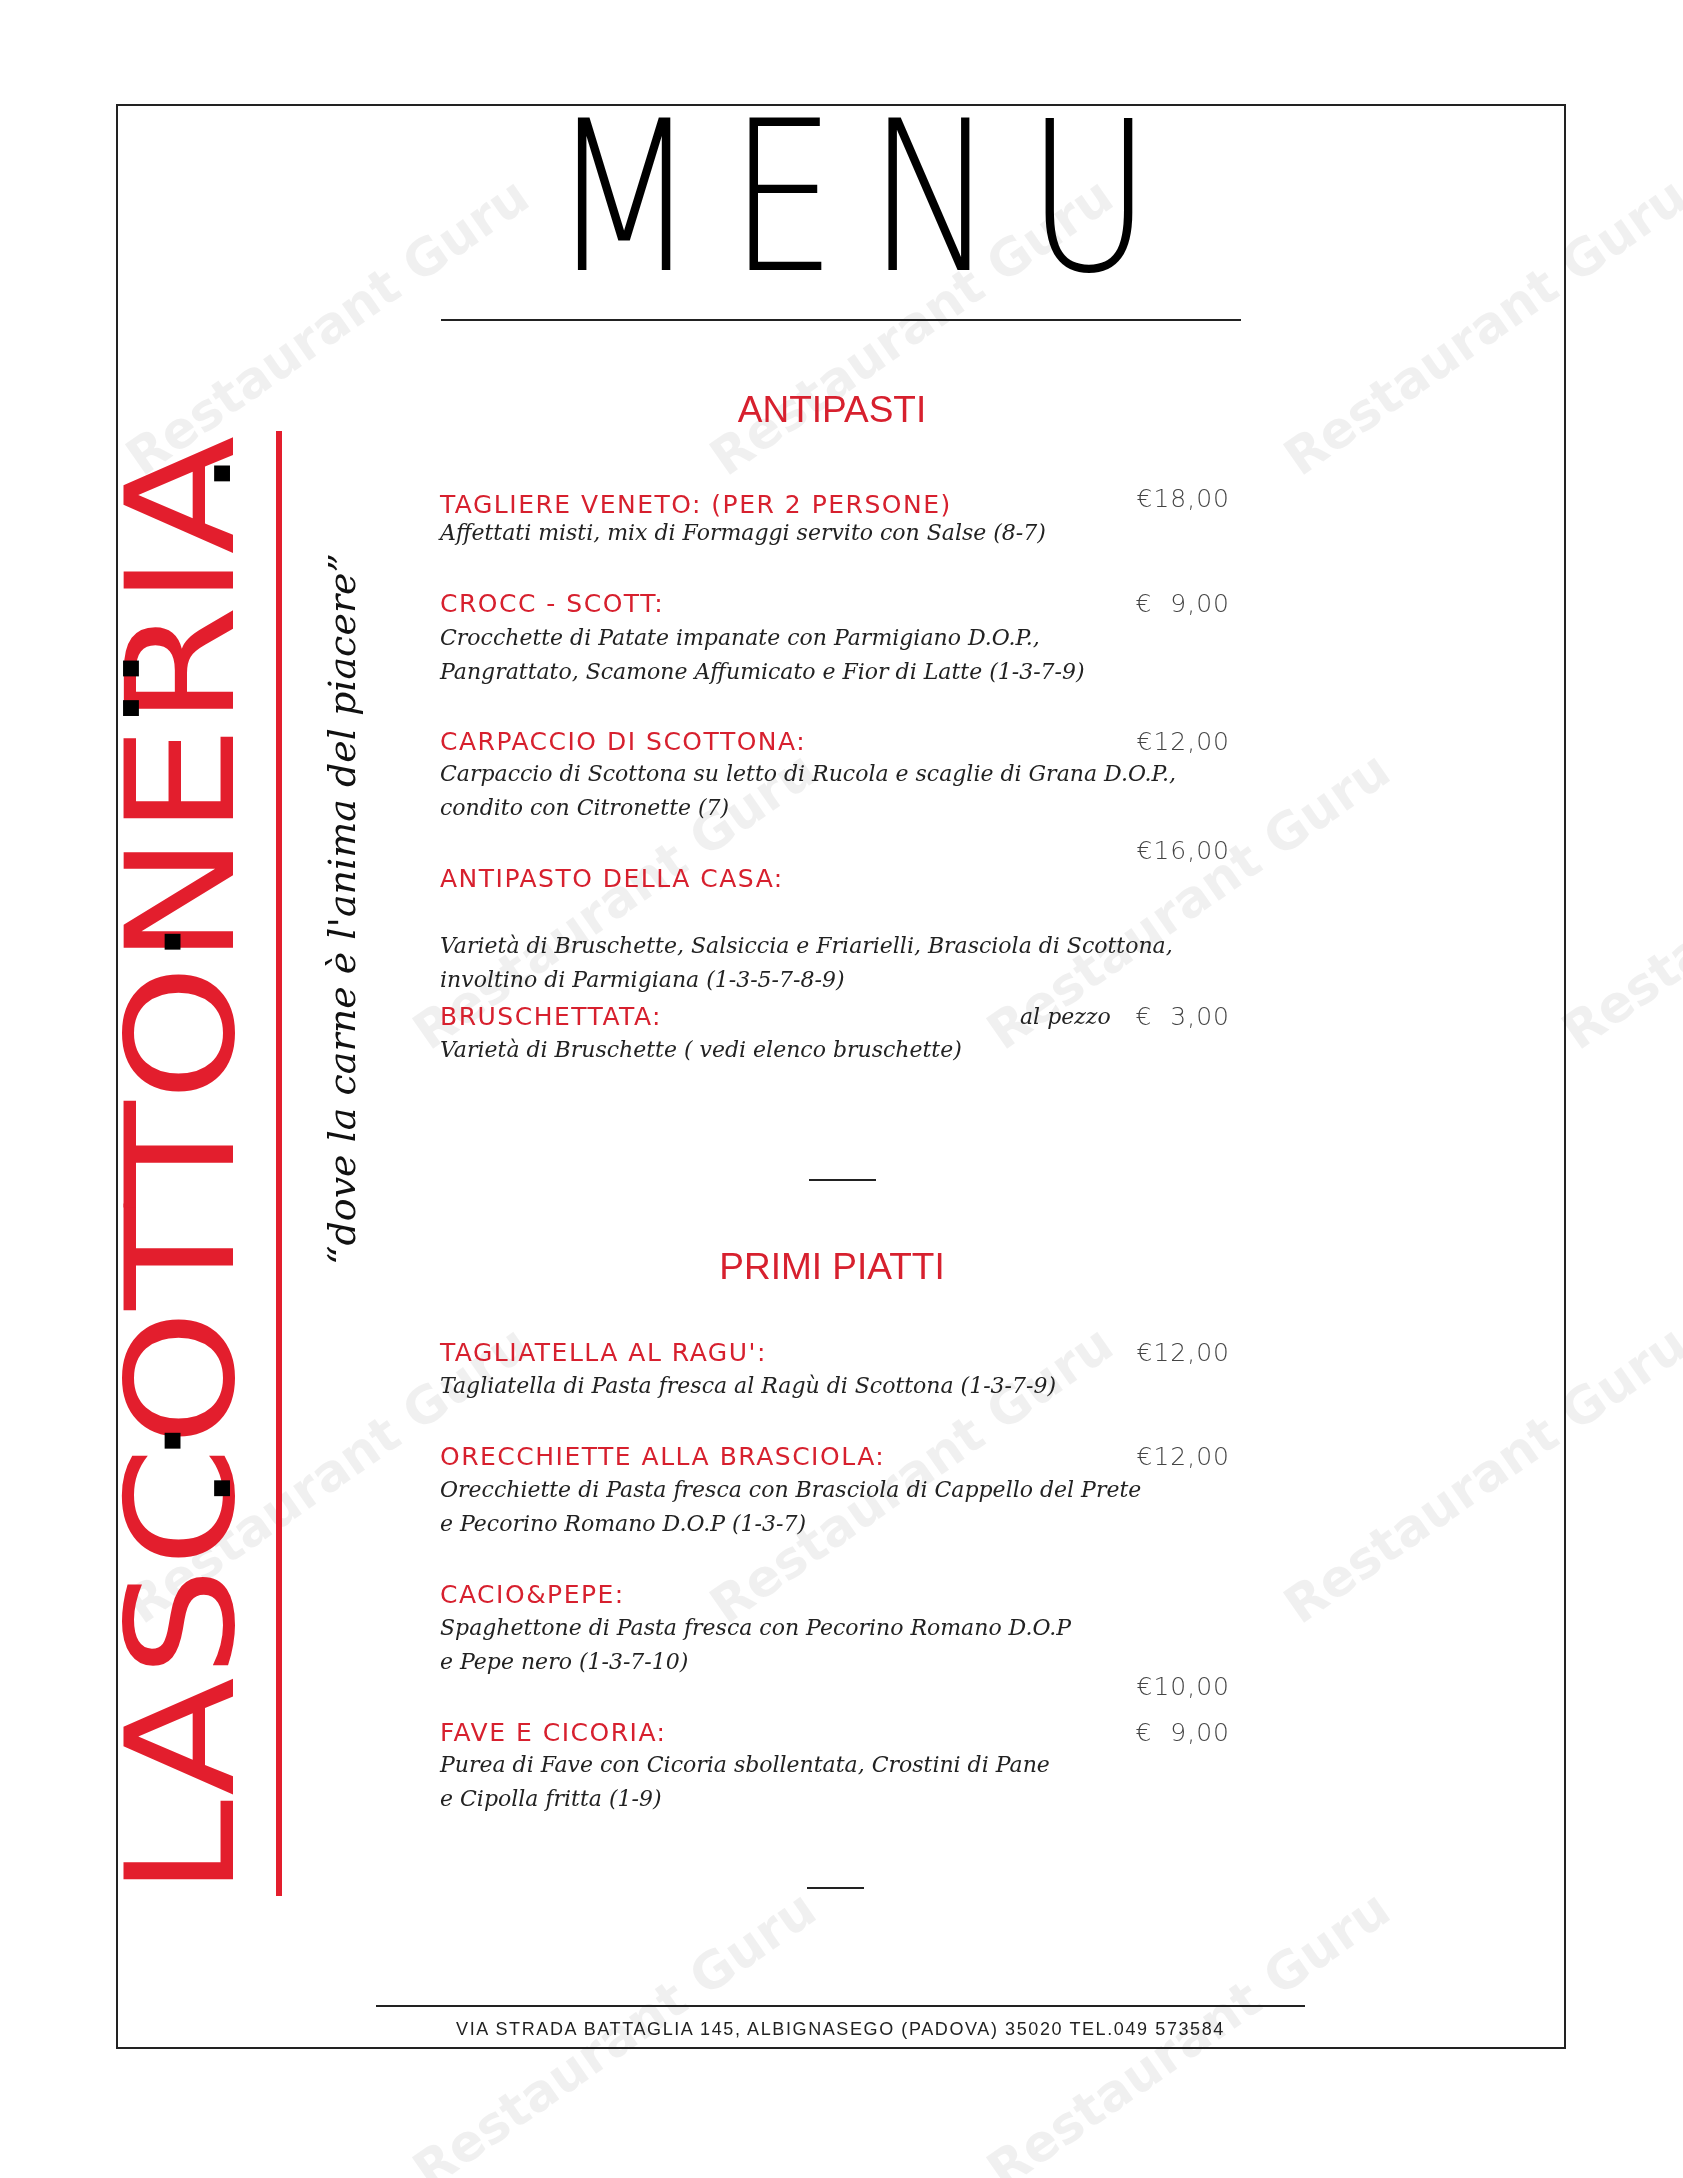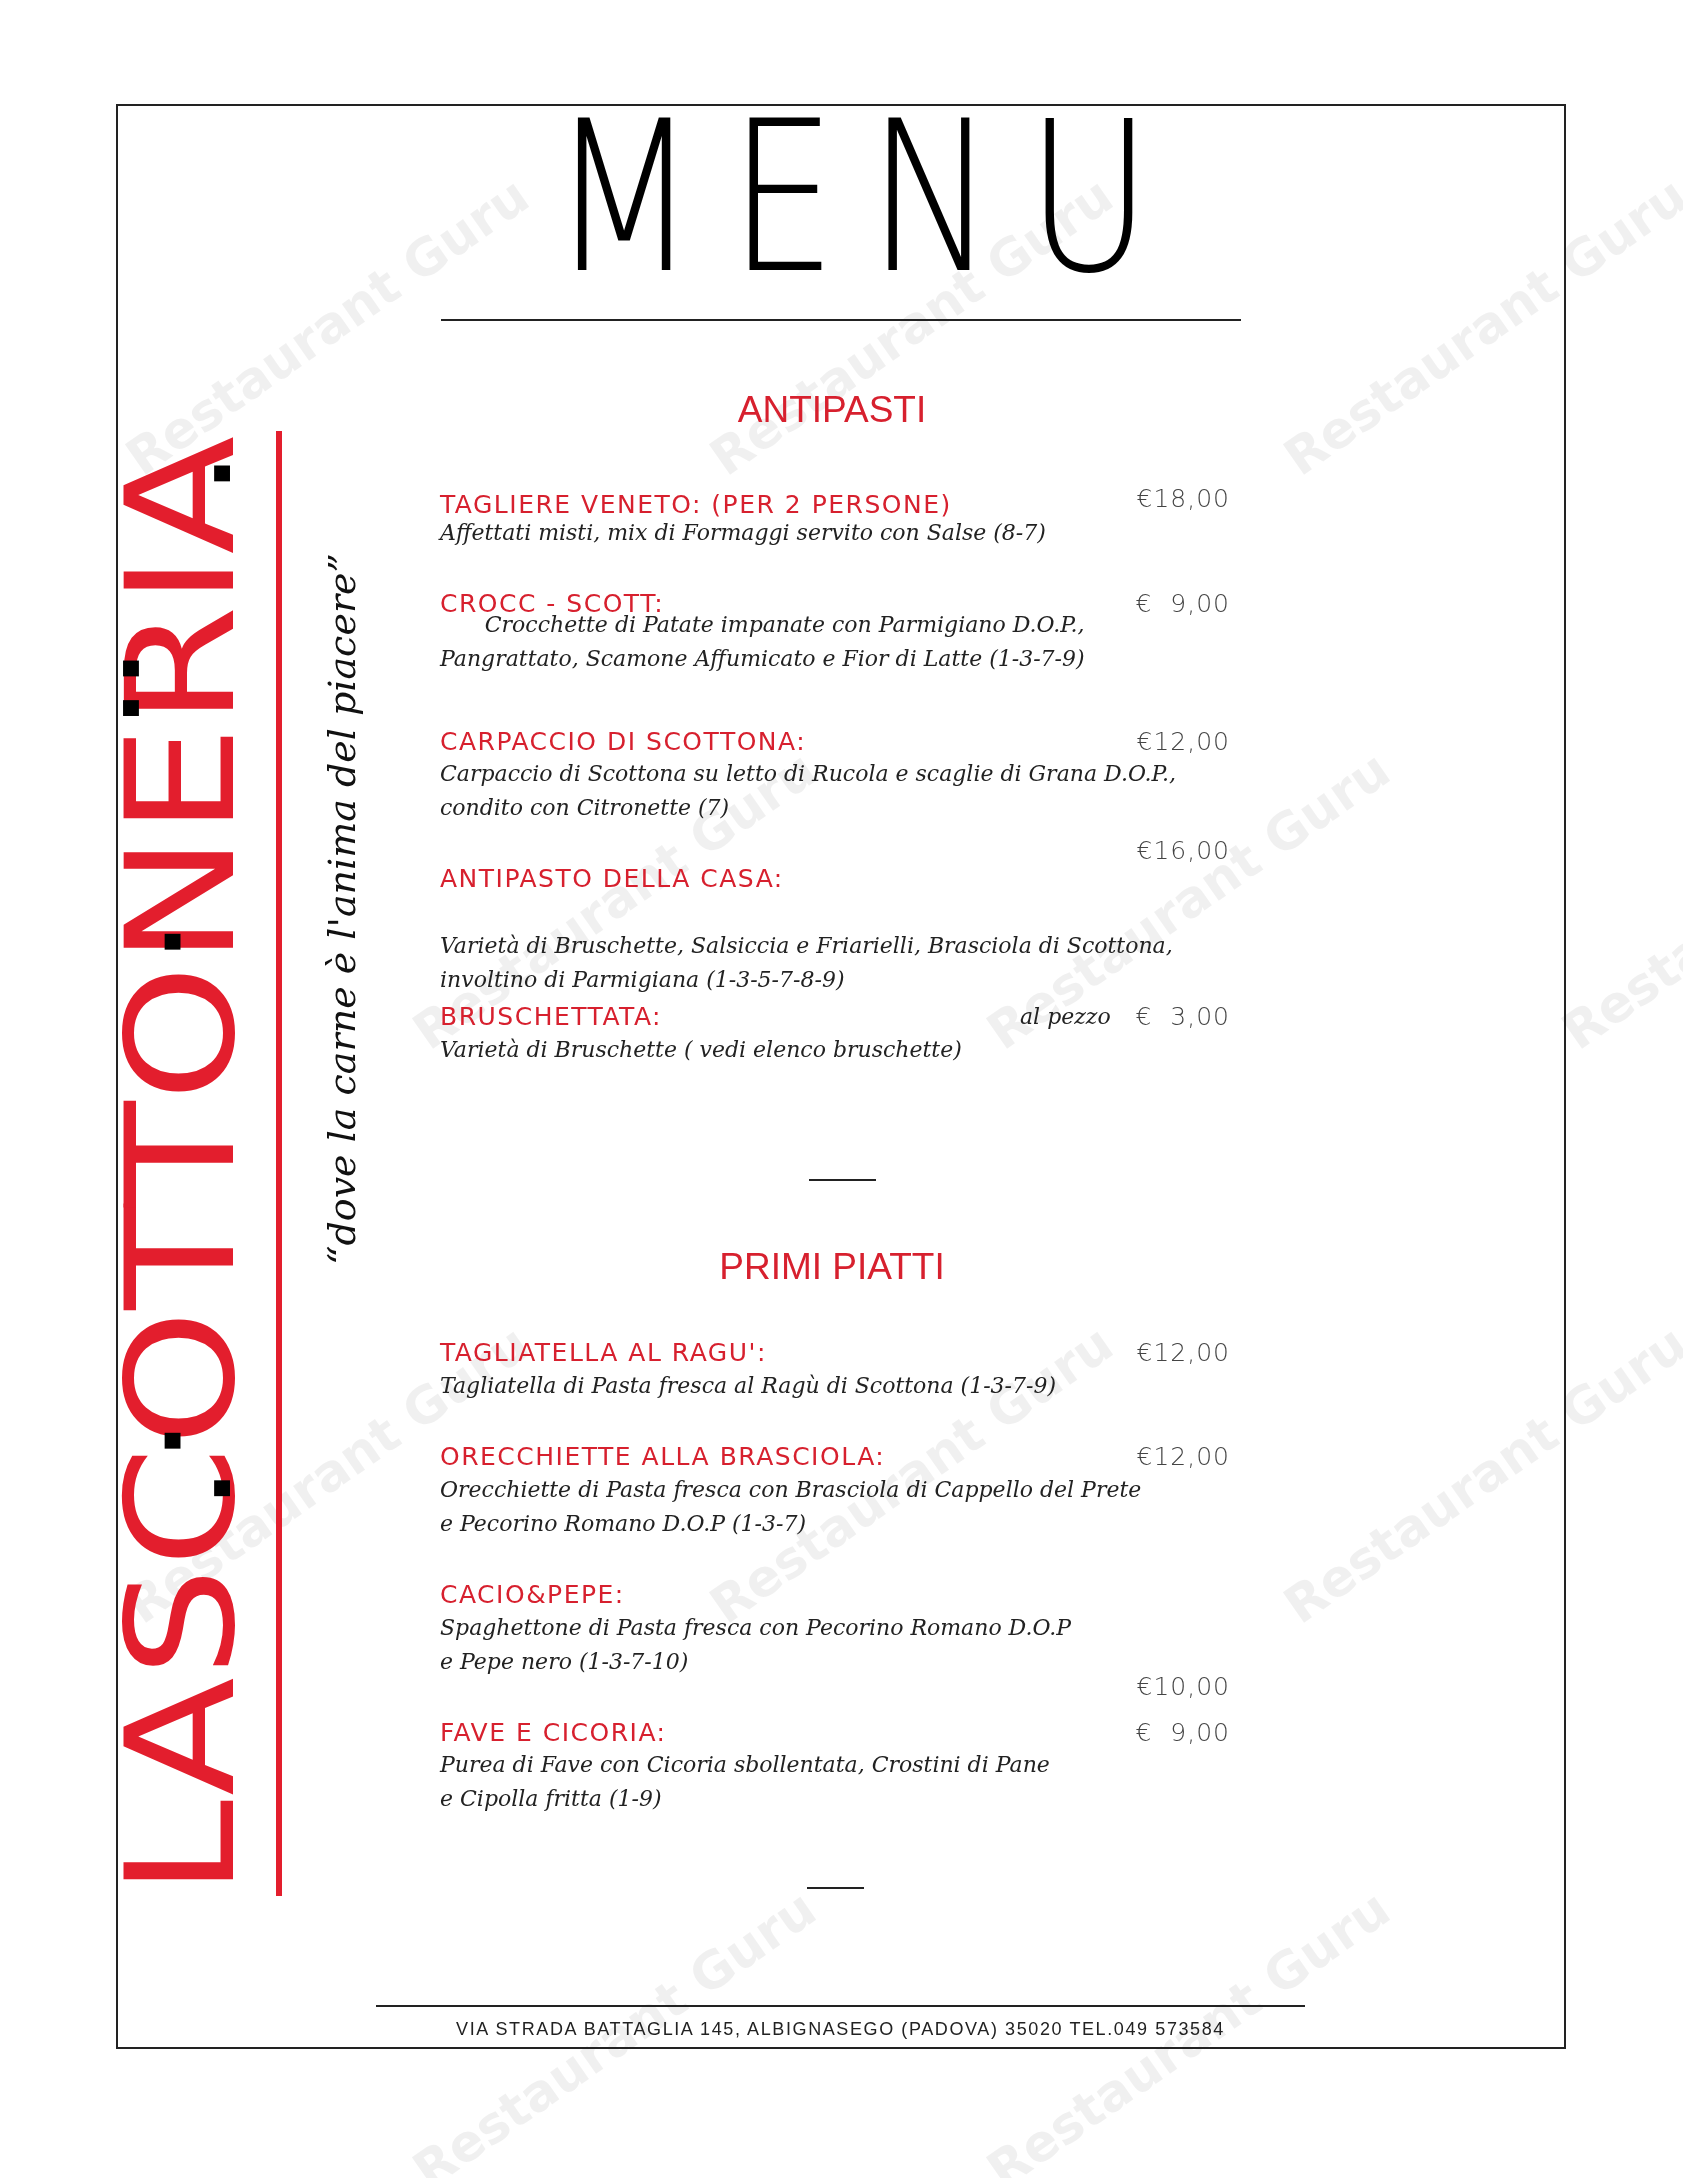--- a/index.html
+++ b/index.html
@@ -66,21 +66,21 @@
 <div class="abs rule" style="left:441px; top:319px; width:800px;"></div>
 
 <div class="abs section-title" style="top:389px;">ANTIPASTI</div>
 
 <div class="abs item-name" style="top:484px;margin-top:6px;">TAGLIERE VENETO: (PER 2 PERSONE)</div>
 <div class="abs item-price" style="top:484px;">€18,00</div>
 <div class="abs item-desc" style="top:516px;">Affettati misti, mix di Formaggi servito con Salse (8-7)</div>
 
 <div class="abs item-name" style="top:589px;">CROCC - SCOTT:</div>
 <div class="abs item-price" style="top:589px;">€  9,00</div>
-<div class="abs item-desc" style="top:608px;text-align:right;">Crocchette di Patate impanate con Parmigiano D.O.P.,
+<div class="abs item-desc" style="top:621px;">Crocchette di Patate impanate con Parmigiano D.O.P.,
 Pangrattato, Scamone Affumicato e Fior di Latte (1-3-7-9)</div>
 
 <div class="abs item-name" style="top:727px;">CARPACCIO DI SCOTTONA:</div>
 <div class="abs item-price" style="top:727px;">€12,00</div>
 <div class="abs item-desc" style="top:757px;">Carpaccio di Scottona su letto di Rucola e scaglie di Grana D.O.P.,
 condito con Citronette (7)</div>
 
 <div class="abs item-name" style="top:864px;">ANTIPASTO DELLA CASA:</div>
 <div class="abs item-price" style="top:836px;text-align:right;">€16,00</div>
 <div class="abs item-desc" style="top:929px;">Varietà di Bruschette, Salsiccia e Friarielli, Brasciola di Scottona,

